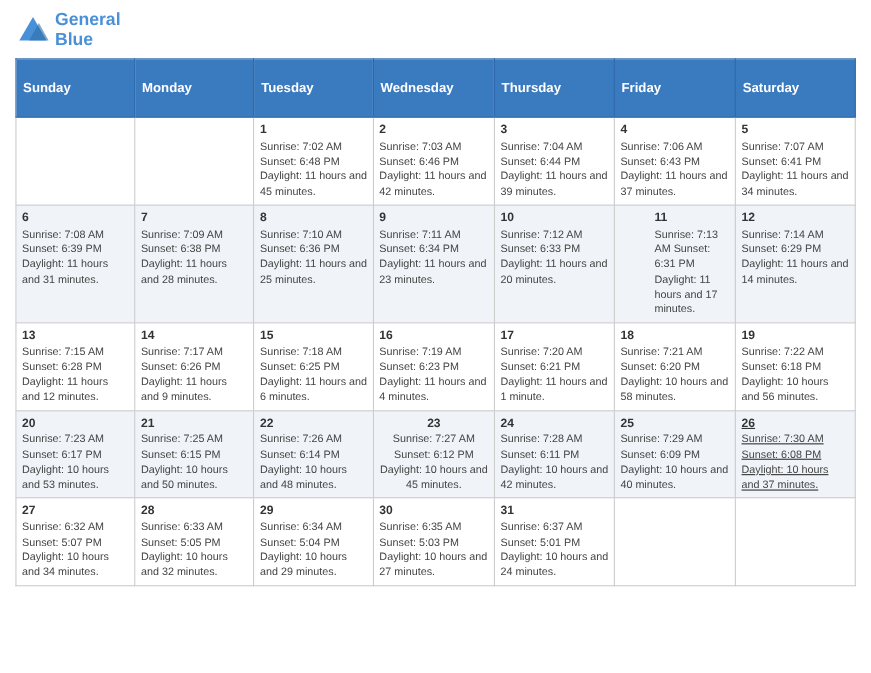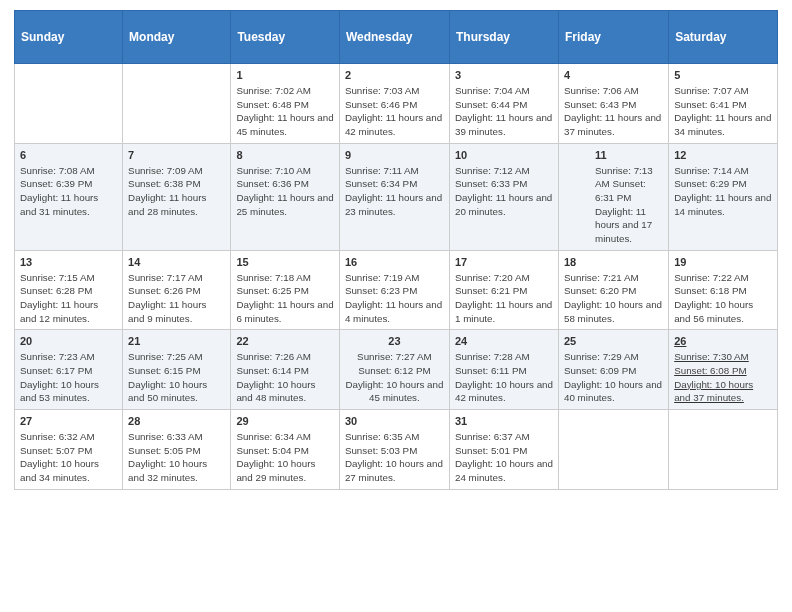--- a/index.html
+++ b/index.html
@@ -94,20 +94,36 @@
     .day-info {
       color: #444;
       font-size: 9.8px;
       line-height: 1.4;
     }
   </style>
 </head>
 <body>
 
 <div class="page">
+  <div class="header">
+    <div class="logo">
+      <svg class="logo-icon" viewBox="0 0 36 36">
+        <polygon points="18,4 32,28 4,28" fill="#4a90d9"></polygon>
+        <polygon points="24,10 34,28 14,28" fill="#2d6fa8" opacity="0.6"></polygon>
+      </svg>
+      <div class="logo-text">
+        <span>General</span><br>
+        <span style="color:#4a90d9;">Blue</span>
+      </div>
+    </div>
+    <div class="title-block">
+      <div class="month-title"></div>
+      <div class="location"></div>
+    </div>
+  </div>
 
   <table class="calendar">
     <thead>
       <tr>
         <th>Sunday</th>
         <th>Monday</th>
         <th>Tuesday</th>
         <th>Wednesday</th>
         <th>Thursday</th>
         <th>Friday</th>

